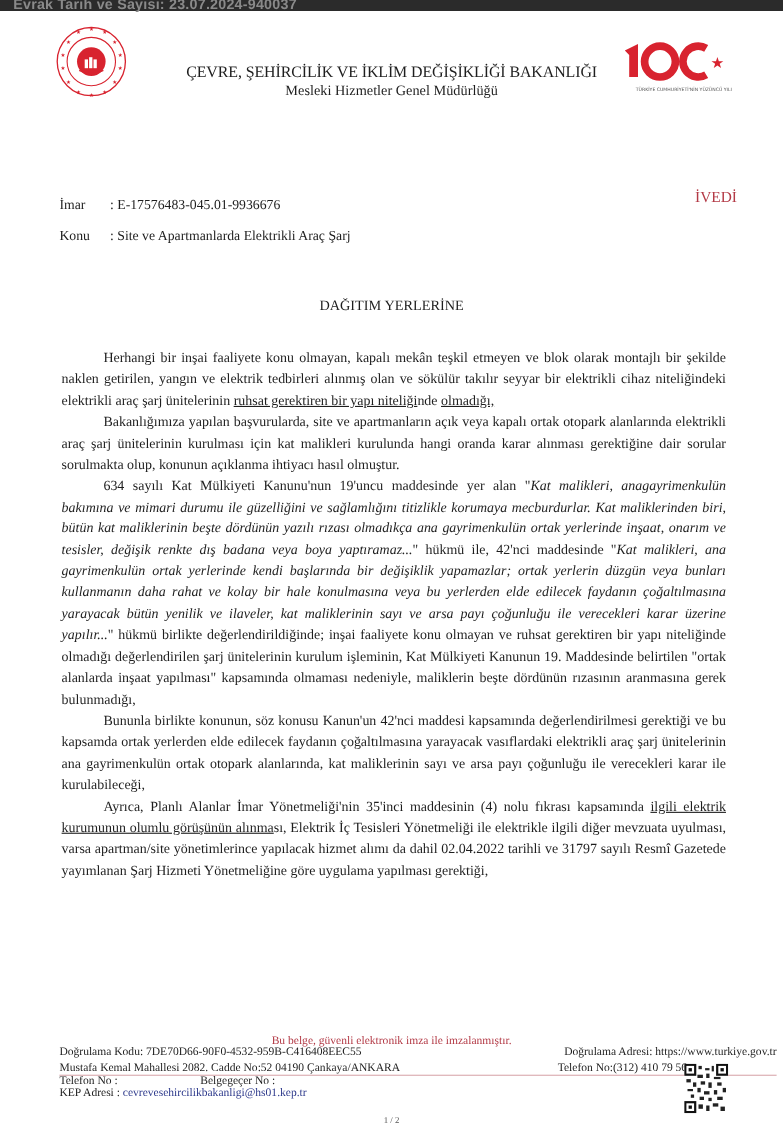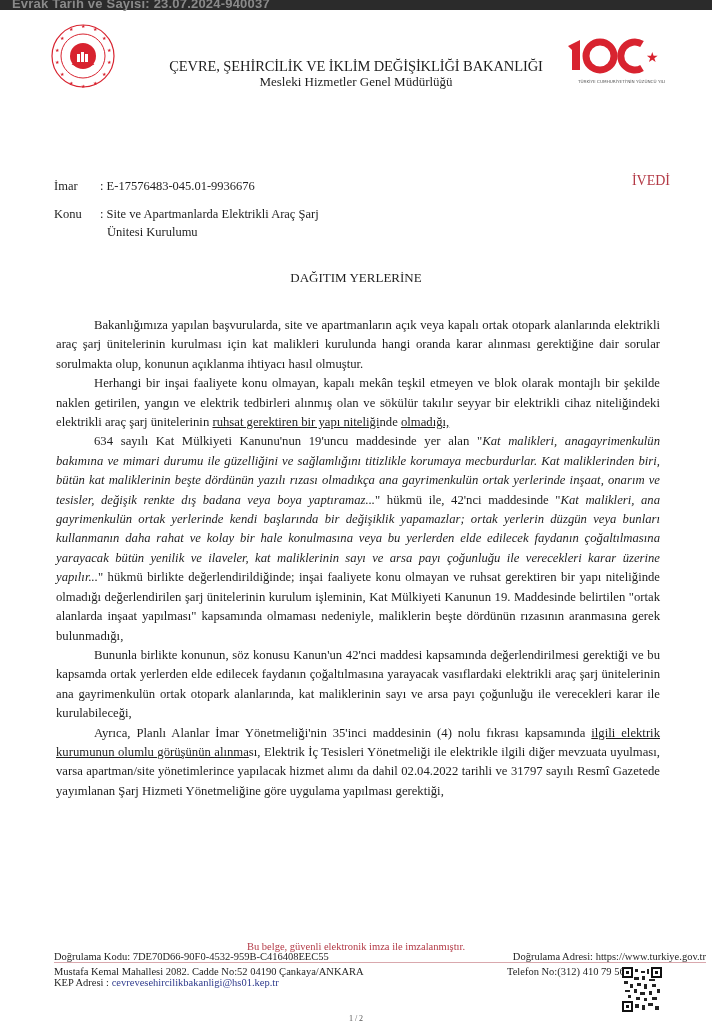--- a/index.html
+++ b/index.html
@@ -48,21 +48,21 @@
   .body p { margin: 0; text-indent: 38px; }
   .body .u { text-decoration: underline; }
   .body i { font-style: italic; }
   .footer-sig {
     position: absolute; left: 0; width: 712px; top: 941px; text-align: center;
     color: #b33a46; font-size: 10.5px;
   }
   .footer-line1 {
     position: absolute; left: 54px; width: 652px; top: 951px;
     font-size: 10.5px; display: flex; justify-content: space-between;
-    border-bottom: 1.5px solid #d9a8ad; padding-bottom: 0;
+    border-bottom: 1.5px solid #d9a8ad; padding-bottom: 15px;
   }
   .footer-addr {
     position: absolute; left: 54px; top: 966px; font-size: 10.5px; line-height: 11px;
   }
   .footer-addr .row2 { display: flex; }
   .footer-addr .row2 .tel { width: 128px; }
   .kep-link { color: #2e3a8c; }
   .footer-tel {
     position: absolute; left: 507px; top: 966px; font-size: 10.5px;
   }
@@ -117,40 +117,43 @@
   <text x="16" y="53" fill="#555" font-size="4.2" font-family="DejaVu Sans, sans-serif">TÜRKİYE CUMHURİYETİ'NİN YÜZÜNCÜ YILI</text>
 </svg>
 
 <div class="ivedi">İVEDİ</div>
 
 <div class="meta sayi">
   <span class="lbl">İmar</span><span>: E-17576483-045.01-9936676</span>
 </div>
 <div class="meta konu">
   <span class="lbl">Konu</span><span>: Site ve Apartmanlarda Elektrikli Araç Şarj</span>
-  <span class="val2">Ünitesi Kurulumu</span>
 </div>
 
 <div class="dagitim">DAĞITIM YERLERİNE</div>
 
 <div class="body">
+  <p><span>Herhangi bir inşai faaliyete konu olmayan, kapalı mekân teşkil etmeyen ve blok olarak montajlı bir şekilde naklen getirilen, yangın ve elektrik tedbirleri alınmış olan ve sökülür takılır seyyar bir elektrikli cihaz niteliğindeki elektrikli araç şarj ünitelerinin </span><span class="u">ruhsat gerektiren bir yapı niteliği</span><span>nde </span><span class="u">olmadığı,</span></p>
   <p>Bakanlığımıza yapılan başvurularda, site ve apartmanların açık veya kapalı ortak otopark alanlarında elektrikli araç şarj ünitelerinin kurulması için kat malikleri kurulunda hangi oranda karar alınması gerektiğine dair sorular sorulmakta olup, konunun açıklanma ihtiyacı hasıl olmuştur.</p>
-  <p><span>Herhangi bir inşai faaliyete konu olmayan, kapalı mekân teşkil etmeyen ve blok olarak montajlı bir şekilde naklen getirilen, yangın ve elektrik tedbirleri alınmış olan ve sökülür takılır seyyar bir elektrikli cihaz niteliğindeki elektrikli araç şarj ünitelerinin </span><span class="u">ruhsat gerektiren bir yapı niteliği</span><span>nde </span><span class="u">olmadığı,</span></p>
   <p><span>634 sayılı Kat Mülkiyeti Kanunu'nun 19'uncu maddesinde yer alan "</span><i>Kat malikleri, anagayrimenkulün bakımına ve mimari durumu ile güzelliğini ve sağlamlığını titizlikle korumaya mecburdurlar. Kat maliklerinden biri, bütün kat maliklerinin beşte dördünün yazılı rızası olmadıkça ana gayrimenkulün ortak yerlerinde inşaat, onarım ve tesisler, değişik renkte dış badana veya boya yaptıramaz...</i><span>" hükmü ile, 42'nci maddesinde "</span><i>Kat malikleri, ana gayrimenkulün ortak yerlerinde kendi başlarında bir değişiklik yapamazlar; ortak yerlerin düzgün veya bunları kullanmanın daha rahat ve kolay bir hale konulmasına veya bu yerlerden elde edilecek faydanın çoğaltılmasına yarayacak bütün yenilik ve ilaveler, kat maliklerinin sayı ve arsa payı çoğunluğu ile verecekleri karar üzerine yapılır...</i><span>" hükmü birlikte değerlendirildiğinde; inşai faaliyete konu olmayan ve ruhsat gerektiren bir yapı niteliğinde olmadığı değerlendirilen şarj ünitelerinin kurulum işleminin, Kat Mülkiyeti Kanunun 19. Maddesinde belirtilen "ortak alanlarda inşaat yapılması" kapsamında olmaması nedeniyle, maliklerin beşte dördünün rızasının aranmasına gerek bulunmadığı,</span></p>
   <p>Bununla birlikte konunun, söz konusu Kanun'un 42'nci maddesi kapsamında değerlendirilmesi gerektiği ve bu kapsamda ortak yerlerden elde edilecek faydanın çoğaltılmasına yarayacak vasıflardaki elektrikli araç şarj ünitelerinin ana gayrimenkulün ortak otopark alanlarında, kat maliklerinin sayı ve arsa payı çoğunluğu ile verecekleri karar ile kurulabileceği,</p>
   <p><span>Ayrıca, Planlı Alanlar İmar Yönetmeliği'nin 35'inci maddesinin (4) nolu fıkrası kapsamında </span><span class="u">ilgili elektrik kurumunun olumlu görüşünün alınma</span><span>sı, Elektrik İç Tesisleri Yönetmeliği ile elektrikle ilgili diğer mevzuata uyulması, varsa apartman/site yönetimlerince yapılacak hizmet alımı da dahil 02.04.2022 tarihli ve 31797 sayılı Resmî Gazetede yayımlanan Şarj Hizmeti Yönetmeliğine göre uygulama yapılması gerektiği,</span></p>
 </div>
 
 <div class="footer-sig">Bu belge, güvenli elektronik imza ile imzalanmıştır.</div>
 <div class="footer-line1">
   <span>Doğrulama Kodu: 7DE70D66-90F0-4532-959B-C416408EEC55</span>
   <span>Doğrulama Adresi: https://www.turkiye.gov.tr</span>
 </div>
 <div class="footer-addr">
   <div>Mustafa Kemal Mahallesi 2082. Cadde No:52 04190 Çankaya/ANKARA</div>
+  <div class="row2">
+    <span class="tel">Telefon No :</span>
+    <span>Belgegeçer No :</span>
+  </div>
   <div><span>KEP Adresi : </span><span class="kep-link">cevrevesehircilikbakanligi@hs01.kep.tr</span></div>
 </div>
 <div class="footer-tel">Telefon No:(312) 410 79 56</div>
 
 <svg class="qr" viewBox="0 0 40 45">
   <rect x="0" y="0" width="40" height="45" fill="#fff"></rect>
   <rect x="1" y="1" width="9" height="9" fill="none" stroke="#111" stroke-width="2"></rect>
   <rect x="4" y="4" width="3" height="3" fill="#111"></rect>
   <rect x="30" y="1" width="9" height="9" fill="none" stroke="#111" stroke-width="2"></rect>
   <rect x="33" y="4" width="3" height="3" fill="#111"></rect>

